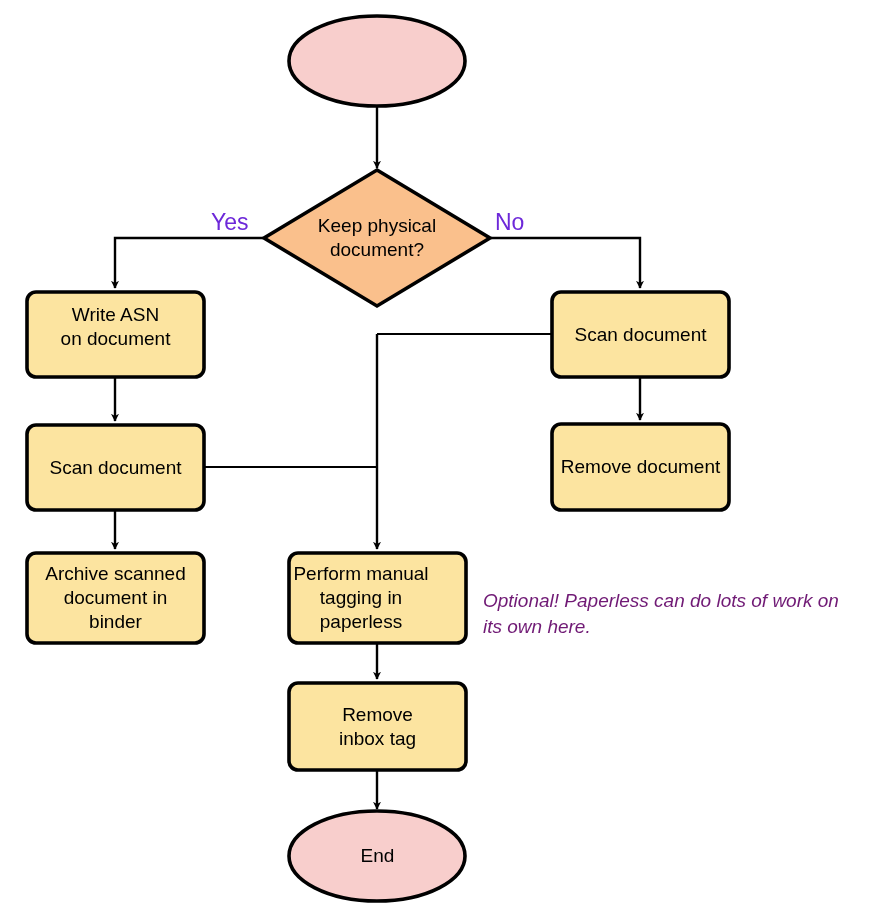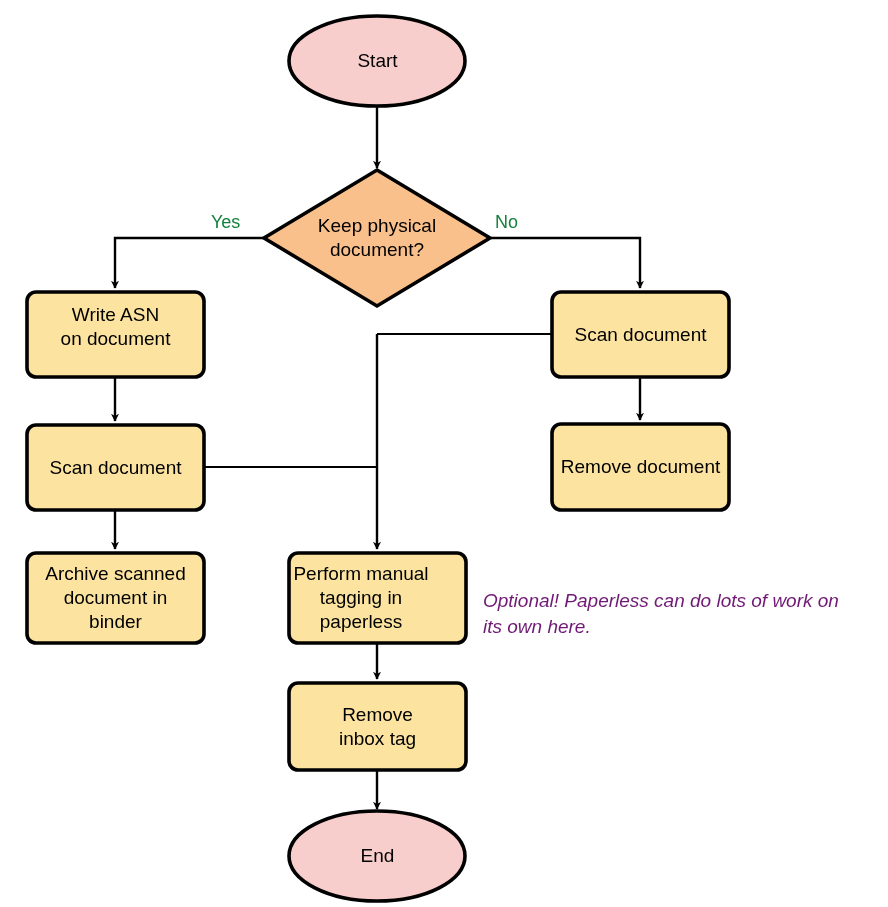--- a/index.html
+++ b/index.html
@@ -33,23 +33,23 @@
     text-align: center;
     color: #000000;
     font-family: "Liberation Sans", sans-serif;
     font-size: 19px;
     line-height: 24px;
     white-space: pre-line;
     pointer-events: none;
   }
   .edge-label {
     position: absolute;
-    color: #15803d;
+    color: #6d28d9;
     font-family: "Liberation Sans", sans-serif;
-    font-size: 18px;
+    font-size: 23px;
     line-height: 22px;
     white-space: nowrap;
   }
   .annotation {
     position: absolute;
     color: #701a75;
     font-family: "Liberation Sans", sans-serif;
     font-size: 19px;
     line-height: 26px;
     font-style: italic;
@@ -107,21 +107,20 @@
 
     <rect x="552" y="424" width="177" height="86" rx="9" ry="9" fill="#fce4a0" stroke="#000000" stroke-width="3.6"></rect>
 
     <rect x="289" y="553" width="177" height="90" rx="9" ry="9" fill="#fce4a0" stroke="#000000" stroke-width="3.6"></rect>
 
     <rect x="289" y="683" width="177" height="87" rx="9" ry="9" fill="#fce4a0" stroke="#000000" stroke-width="3.6"></rect>
 
     <ellipse cx="377" cy="856" rx="88" ry="45" fill="#f8cecc" stroke="#000000" stroke-width="3.6"></ellipse>
   </svg>
 
-  <div class="node-label" style="left:289px; top:16px; width:177px; height:90px;">Start</div>
 
   <div class="node-label" style="left:277px; top:206px; width:200px; height:64px;">Keep physical
 document?</div>
 
   <div class="node-label" style="left:27px; top:284px; width:177px; height:85px;">Write ASN
 on document</div>
 
   <div class="node-label" style="left:27px; top:425px; width:177px; height:85px;">Scan document</div>
 
   <div class="node-label" style="left:27px; top:553px; width:177px; height:90px;">Archive scanned

